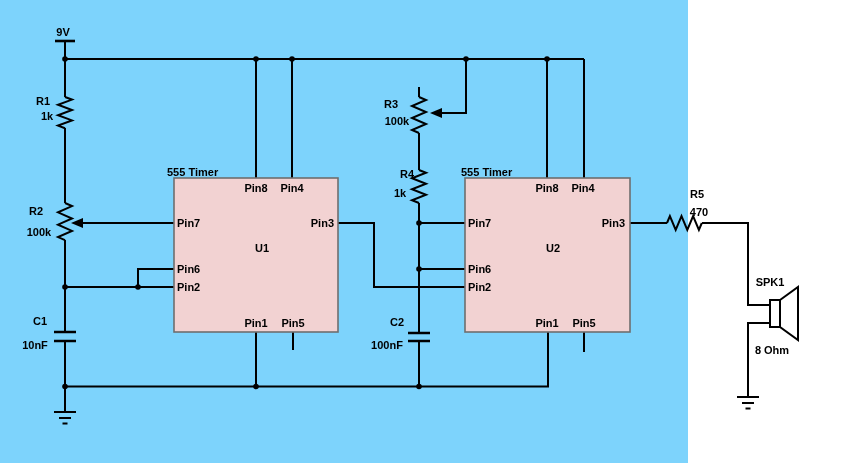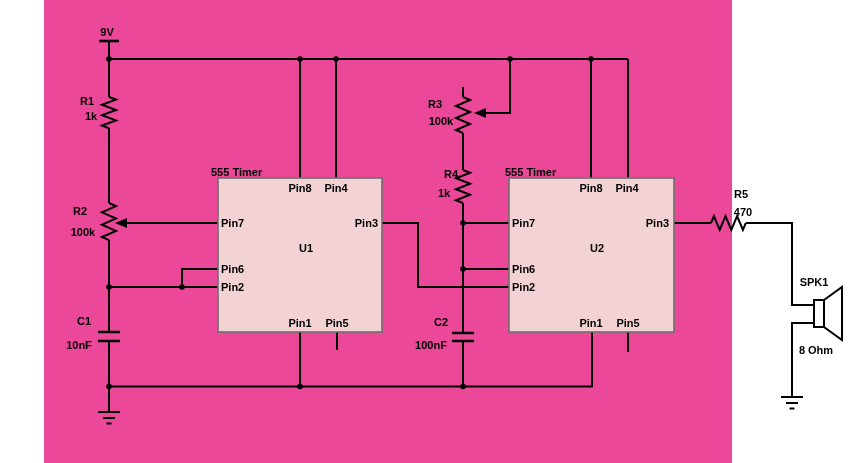--- a/index.html
+++ b/index.html
@@ -1,16 +1,16 @@
 <!DOCTYPE html>
 <html><head>
 <meta charset="utf-8">
 <style>
   html,body{margin:0;padding:0;background:#ffffff;width:864px;height:463px;overflow:hidden;}
-  .canvas{position:relative;width:688px;height:463px;background:#ec4899;margin-left:44px;}
+  .canvas{position:relative;width:688px;height:463px;background:#7dd3fc;}
   svg{display:block;}
   .lbl{font-family:"Liberation Sans","DejaVu Sans",sans-serif;font-weight:700;font-size:11px;fill:#000000;}
   .mid{text-anchor:middle;}
   .end{text-anchor:end;}
   .wire{stroke:#000000;stroke-width:2;fill:none;stroke-linecap:butt;stroke-linejoin:miter;}
   .thick{stroke:#000000;stroke-width:2.6;fill:none;stroke-linecap:butt;}
   .icbox{stroke:#6e6e6e;stroke-width:1.6;}
   .dot{fill:#000000;stroke:none;}
   .arrow{fill:#000000;stroke:none;}
   .spk{fill:#ffffff;stroke:#000000;stroke-width:2;stroke-linejoin:miter;}

